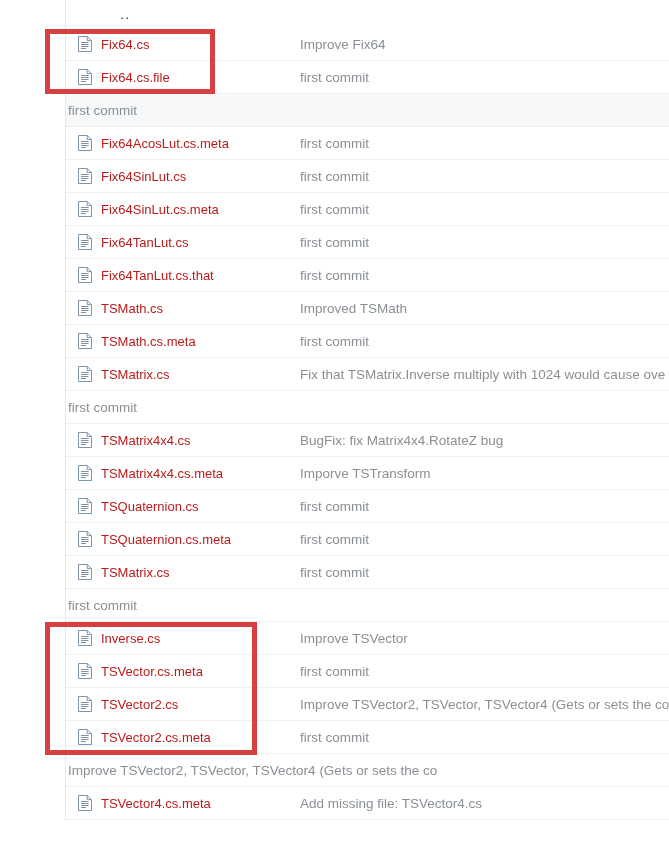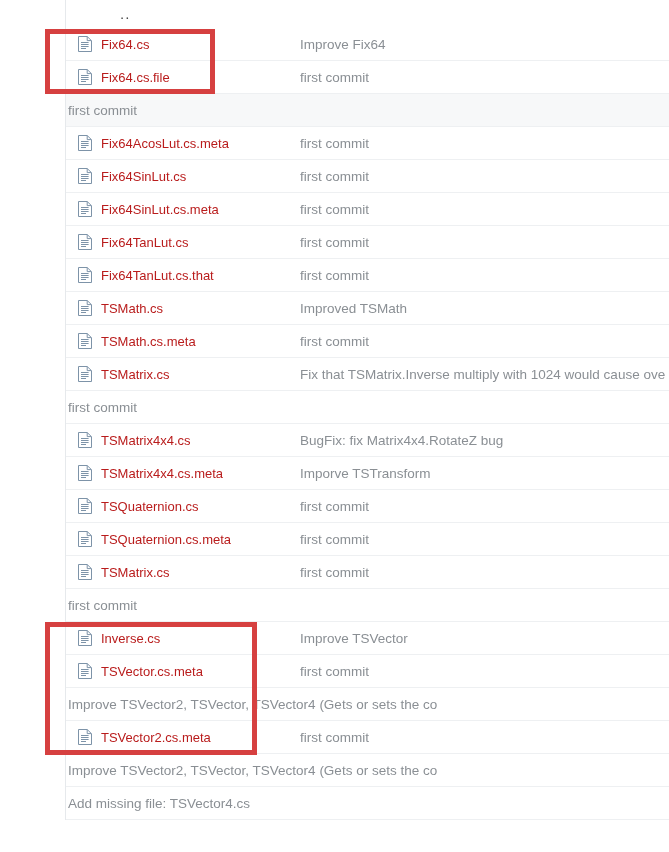--- a/index.html
+++ b/index.html
@@ -453,20 +453,35 @@
                 <line x1="3" y1="10.5" x2="10.6" y2="10.5"></line>
                 <line x1="3" y1="12.5" x2="8" y2="12.5"></line>
               </g>
             </svg>
           </span>
           <a class="file-link">TSVector.cs.meta</a>
         </div>
         <div class="cell-msg">first commit</div>
       </div>
       <div class="row">
+        <div class="cell-name">
+          <span style="display: flex; align-items: center;">
+            <svg class="file-icon" viewBox="0 0 14 16" xmlns="http://www.w3.org/2000/svg">
+              <path d="M0.5 0.5 H9.2 L13.5 4.7 V15.5 H0.5 Z" fill="#ffffff" stroke="#7d93a8" stroke-width="1"></path>
+              <path d="M9.2 0.7 V4.6 H13.3" fill="none" stroke="#7d93a8" stroke-width="1"></path>
+              <g stroke="#7d93a8" stroke-width="1">
+                <line x1="3" y1="6.5" x2="10.6" y2="6.5"></line>
+                <line x1="3" y1="8.5" x2="10.6" y2="8.5"></line>
+                <line x1="3" y1="10.5" x2="10.6" y2="10.5"></line>
+                <line x1="3" y1="12.5" x2="8" y2="12.5"></line>
+              </g>
+            </svg>
+          </span>
+          <a class="file-link">TSVector2.cs</a>
+        </div>
         <div class="cell-msg">Improve TSVector2, TSVector, TSVector4 (Gets or sets the co</div>
       </div>
       <div class="row">
         <div class="cell-name">
           <span style="display: flex; align-items: center;">
             <svg class="file-icon" viewBox="0 0 14 16" xmlns="http://www.w3.org/2000/svg">
               <path d="M0.5 0.5 H9.2 L13.5 4.7 V15.5 H0.5 Z" fill="#ffffff" stroke="#7d93a8" stroke-width="1"></path>
               <path d="M9.2 0.7 V4.6 H13.3" fill="none" stroke="#7d93a8" stroke-width="1"></path>
               <g stroke="#7d93a8" stroke-width="1">
                 <line x1="3" y1="6.5" x2="10.6" y2="6.5"></line>
@@ -477,20 +492,35 @@
             </svg>
           </span>
           <a class="file-link">TSVector2.cs.meta</a>
         </div>
         <div class="cell-msg">first commit</div>
       </div>
       <div class="row">
         <div class="cell-msg">Improve TSVector2, TSVector, TSVector4 (Gets or sets the co</div>
       </div>
       <div class="row">
+        <div class="cell-name">
+          <span style="display: flex; align-items: center;">
+            <svg class="file-icon" viewBox="0 0 14 16" xmlns="http://www.w3.org/2000/svg">
+              <path d="M0.5 0.5 H9.2 L13.5 4.7 V15.5 H0.5 Z" fill="#ffffff" stroke="#7d93a8" stroke-width="1"></path>
+              <path d="M9.2 0.7 V4.6 H13.3" fill="none" stroke="#7d93a8" stroke-width="1"></path>
+              <g stroke="#7d93a8" stroke-width="1">
+                <line x1="3" y1="6.5" x2="10.6" y2="6.5"></line>
+                <line x1="3" y1="8.5" x2="10.6" y2="8.5"></line>
+                <line x1="3" y1="10.5" x2="10.6" y2="10.5"></line>
+                <line x1="3" y1="12.5" x2="8" y2="12.5"></line>
+              </g>
+            </svg>
+          </span>
+          <a class="file-link">TSVector4.cs.meta</a>
+        </div>
         <div class="cell-msg">Add missing file: TSVector4.cs</div>
       </div>
     </div>
 </div>
 
 <div class="annot-box" id="annot-box-1"></div>
 <div class="annot-box" id="annot-box-2"></div>
 
 <div id="right-mask"></div>
 

